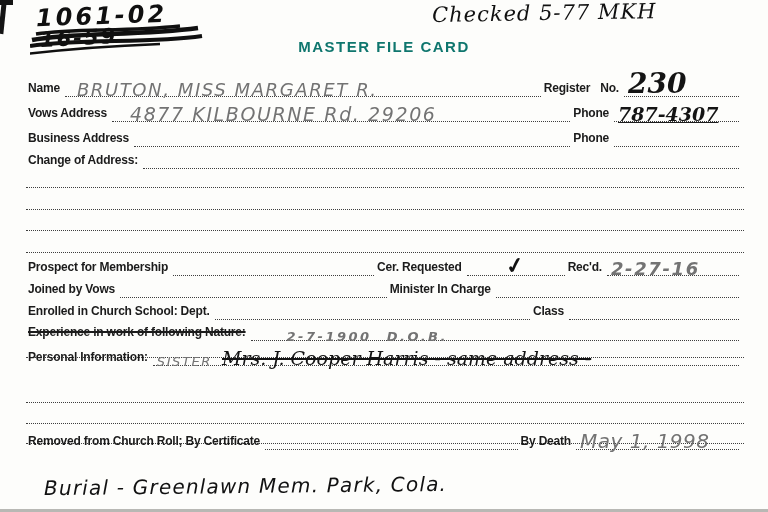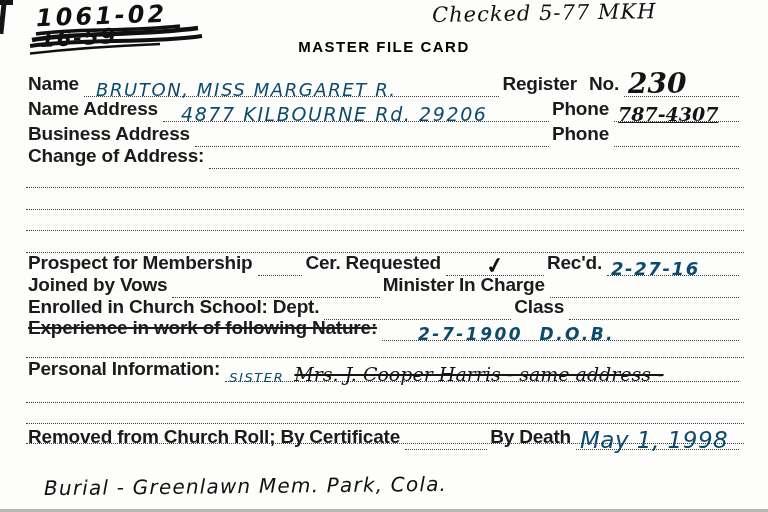--- a/index.html
+++ b/index.html
@@ -9,33 +9,33 @@
     width: 768px; height: 512px;
     background: #fdfdfb;
     overflow: hidden;
     font-family: "Liberation Sans", sans-serif;
     color: #1c1c1c;
   }
   
   .lbl {
     font-family: "Liberation Sans", sans-serif;
     font-weight: 700;
-    font-size: 19px;
+    font-size: 12px;
     letter-spacing: -0.2px;
     white-space: nowrap;
     color: #1b1b1b;
     padding-bottom: 2px;
   }
   .reg { word-spacing: 7px; }
   .struck { text-decoration: line-through; text-decoration-thickness: 2px; }
   .title {
     position: absolute; left: 0; right: 0; top: 38px;
     text-align: center;
     font-weight: 700; font-size: 15px; letter-spacing: 1.5px;
-    color: #000000;
+    color: #0f766e;
   }
   
   .row {
     position: absolute; left: 28px; right: 26px;
     height: 26px;
     display: flex; align-items: flex-end;
   }
   .fill {
     border-bottom: 1.5px dotted #3e3e3e;
     display: flex; align-items: flex-end;
@@ -54,21 +54,21 @@
   .w170 { flex: 0 0 170px; }
   .blank-line {
     position: absolute; left: 26px; right: 24px; height: 0;
     border-top: 1.5px dotted #3e3e3e;
   }
   
   .hp {  
     font-family: "DejaVu Sans", sans-serif;
     font-style: italic;
     font-size: 18px; letter-spacing: 1.6px;
-    color: #0c4a6e;
+    color: #737373;
   }
   .hc {  
     font-family: "DejaVu Serif", serif;
     font-style: italic;
     font-size: 19px;
     color: #141414;
   }
   .hnum { font-weight: 700; }
   .bigger { font-size: 28px; }
   .check {
@@ -97,22 +97,22 @@
     color: #101010; transform: rotate(-3deg); display: inline-block;
   }
   .scribble-svg { position: absolute; left: -10px; top: -2px; pointer-events: none; }
   
   .burial {
     position: absolute; left: 44px; top: 474px;
     font-family: "DejaVu Sans", sans-serif; font-style: italic;
     font-size: 20px; letter-spacing: 1.2px;
     transform: rotate(-0.6deg); color: #111;
   }
-  .death-val { font-size: 23px; letter-spacing: 0.5px; text-align: right; }
-  .exp-val { padding-left: 32px; font-size: 17px; letter-spacing: 2.5px; word-spacing: 8px; }
+  .death-val { font-size: 20px; letter-spacing: 0.5px; text-align: right; }
+  .exp-val { padding-left: 32px; font-size: 13px; letter-spacing: 2.5px; word-spacing: 8px; }
   .name-val { padding-left: 8px; }
   .addr-val { padding-left: 14px; font-size: 19px; }
   
   .corner-a { position: absolute; left: 0; top: 2px; width: 5px; height: 32px; background: #141414; transform: rotate(6deg); }
   .corner-b { position: absolute; left: 0; top: 0; width: 13px; height: 5px; background: #141414; }
   .edge-bottom { position: absolute; left: 0; right: 0; bottom: 0; height: 3px; background: #b8b8b4; }
 </style>
 </head>
 <body>
 
@@ -141,21 +141,21 @@
     <span class="fill">
       <span class="hp name-val">BRUTON, MISS MARGARET R.</span>
     </span>
     <span class="lbl reg">Register No.</span>
     <span class="fill w115">
       <span class="hc hnum bigger">230</span>
     </span>
   </div>
 
   <div class="row" style="top:96px">
-    <span class="lbl">Name Address</span>
+    <span class="lbl">Vows Address</span>
     <span class="fill">
       <span class="hp addr-val">4877 KILBOURNE Rd. 29206</span>
     </span>
     <span class="lbl">Phone</span>
     <span class="fill w125">
       <span class="hc hnum">787-4307</span>
     </span>
   </div>
 
   <div class="row" style="top:121px">
@@ -204,21 +204,21 @@
 
   <div class="row" style="top:315px">
     <span class="lbl struck">Experience in work of following Nature:</span>
     <span class="fill">
       <span class="hp hnum exp-val">2-7-1900 D.O.B.</span>
     </span>
   </div>
 
   <div class="blank-line" style="top:357px"></div>
 
-  <div class="row" style="top:356px">
+  <div class="row" style="top:340px">
     <span class="lbl">Personal Information:</span>
     <span class="fill">
       <span class="hp" style="font-size:13px">SISTER</span>
       <span class="hc struck-hand" style="margin-left:10px">Mrs. J. Cooper Harris - same address -</span>
     </span>
   </div>
 
   <div class="blank-line" style="top:402px"></div>
   <div class="blank-line" style="top:423px"></div>
   <div class="blank-line" style="top:443px"></div>

